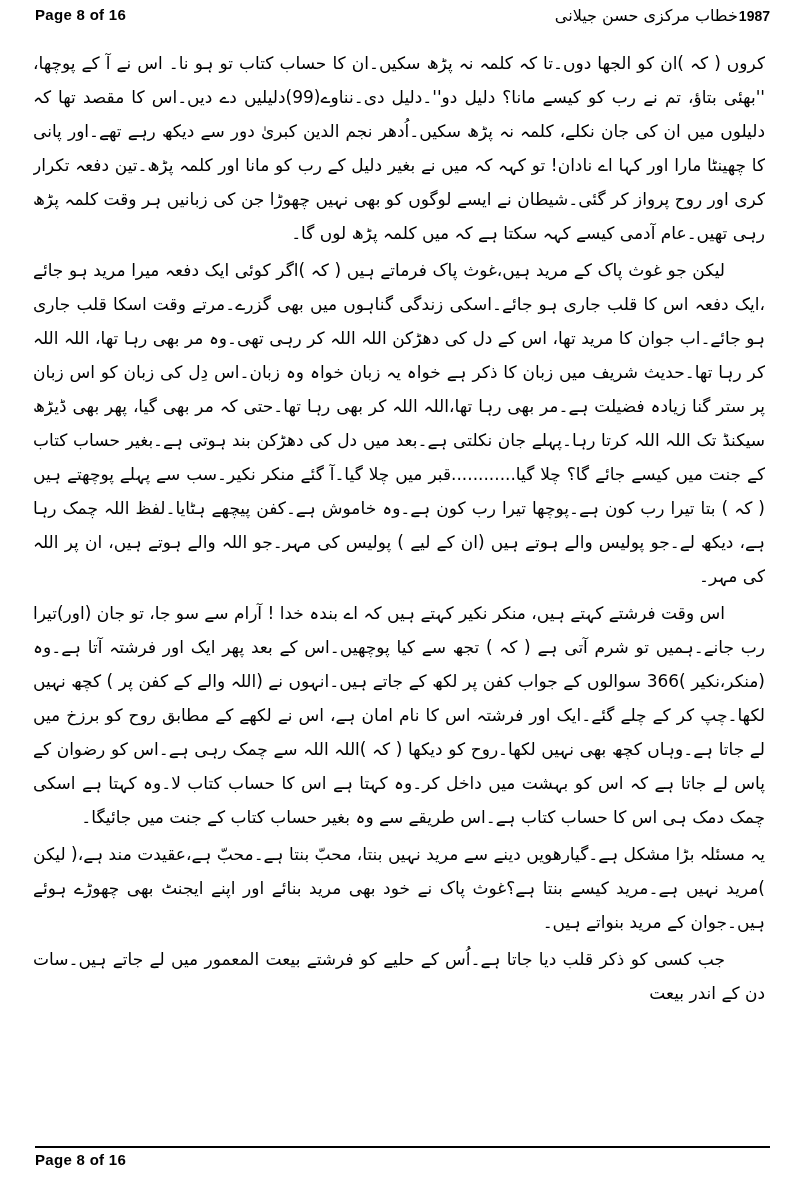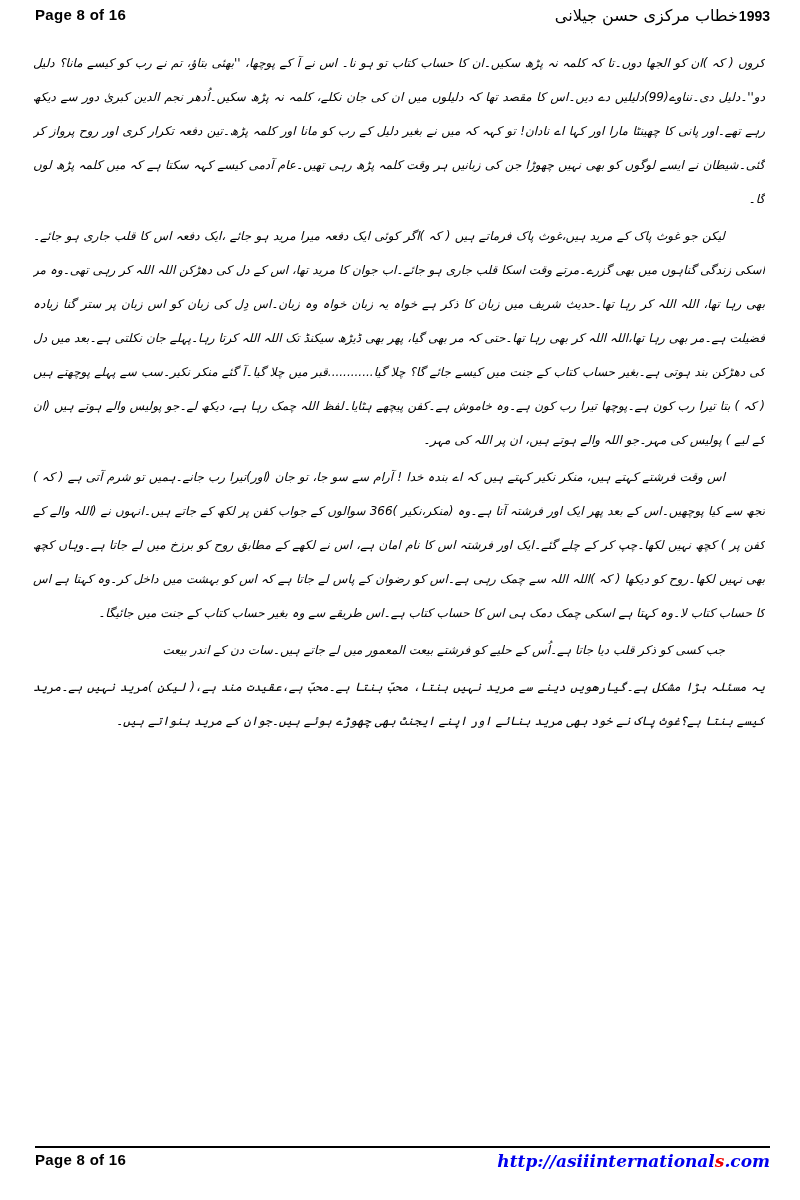--- a/index.html
+++ b/index.html
@@ -48,24 +48,23 @@
   }
   
   .body-text {
     position: absolute;
     top: 46px;
     left: 33px;
     right: 35px;
     bottom: 58px;
     direction: rtl;
     text-align: justify;
-    font-size: 12px;
+    font-size: 17px;
     line-height: 34px;
     overflow: hidden;
-    font-style: italic;
   }
   .body-text p {
     margin: 0 0 3px 0;
     padding: 0;
   }
   .body-text p.indent { text-indent: 40px; }
   
   .footer {
     position: absolute;
     left: 35px;
@@ -90,30 +89,29 @@
 </style>
 </head>
 <body>
 
 <div class="page">
 
   <div class="header">
     <div class="page-label">Page 8 of 16</div>
     <div class="header-title">
       <span class="title-urdu" dir="rtl">خطاب مرکزی حسن جیلانی</span>
-        <span class="title-year">1993</span>
+        <span class="title-year">1987</span>
     </div>
   </div>
 
   <div class="body-text" dir="rtl">
     <p class="para">کروں ( کہ )ان کو الجھا دوں۔تا کہ کلمہ نہ پڑھ سکیں۔ان کا حساب کتاب تو ہو نا۔ اس نے آ کے پوچھا، ''بھئی بتاؤ، تم نے رب کو کیسے مانا؟ دلیل دو''۔دلیل دی۔نناوے(99)دلیلیں دے دیں۔اس کا مقصد تھا کہ دلیلوں میں ان کی جان نکلے، کلمہ نہ پڑھ سکیں۔اُدھر نجم الدین کبریٰ دور سے دیکھ رہے تھے۔اور پانی کا چھینٹا مارا اور کہا اے نادان! تو کہہ کہ میں نے بغیر دلیل کے رب کو مانا اور کلمہ پڑھ۔تین دفعہ تکرار کری اور روح پرواز کر گئی۔شیطان نے ایسے لوگوں کو بھی نہیں چھوڑا جن کی زبانیں ہر وقت کلمہ پڑھ رہی تھیں۔عام آدمی کیسے کہہ سکتا ہے کہ میں کلمہ پڑھ لوں گا۔</p>
     <p class="para indent">لیکن جو غوث پاک کے مرید ہیں،غوث پاک فرماتے ہیں ( کہ )اگر کوئی ایک دفعہ میرا مرید ہو جائے ،ایک دفعہ اس کا قلب جاری ہو جائے۔اسکی زندگی گناہوں میں بھی گزرے۔مرتے وقت اسکا قلب جاری ہو جائے۔اب جوان کا مرید تھا، اس کے دل کی دھڑکن اللہ اللہ کر رہی تھی۔وہ مر بھی رہا تھا، اللہ اللہ کر رہا تھا۔حدیث شریف میں زبان کا ذکر ہے خواہ یہ زبان خواہ وہ زبان۔اس دِل کی زبان کو اس زبان پر ستر گنا زیادہ فضیلت ہے۔مر بھی رہا تھا،اللہ اللہ کر بھی رہا تھا۔حتی کہ مر بھی گیا، پھر بھی ڈیڑھ سیکنڈ تک اللہ اللہ کرتا رہا۔پہلے جان نکلتی ہے۔بعد میں دل کی دھڑکن بند ہوتی ہے۔بغیر حساب کتاب کے جنت میں کیسے جائے گا؟ چلا گیا............قبر میں چلا گیا۔آ گئے منکر نکیر۔سب سے پہلے پوچھتے ہیں ( کہ ) بتا تیرا رب کون ہے۔پوچھا تیرا رب کون ہے۔وہ خاموش ہے۔کفن پیچھے ہٹایا۔لفظ اللہ چمک رہا ہے، دیکھ لے۔جو پولیس والے ہوتے ہیں (ان کے لیے ) پولیس کی مہر۔جو اللہ والے ہوتے ہیں، ان پر اللہ کی مہر۔</p>
     <p class="para indent">اس وقت فرشتے کہتے ہیں، منکر نکیر کہتے ہیں کہ اے بندہ خدا ! آرام سے سو جا، تو جان (اور)تیرا رب جانے۔ہمیں تو شرم آتی ہے ( کہ ) تجھ سے کیا پوچھیں۔اس کے بعد پھر ایک اور فرشتہ آتا ہے۔وہ (منکر،نکیر )366 سوالوں کے جواب کفن پر لکھ کے جاتے ہیں۔انہوں نے (اللہ والے کے کفن پر ) کچھ نہیں لکھا۔چپ کر کے چلے گئے۔ایک اور فرشتہ اس کا نام امان ہے، اس نے لکھے کے مطابق روح کو برزخ میں لے جاتا ہے۔وہاں کچھ بھی نہیں لکھا۔روح کو دیکھا ( کہ )اللہ اللہ سے چمک رہی ہے۔اس کو رضوان کے پاس لے جاتا ہے کہ اس کو بہشت میں داخل کر۔وہ کہتا ہے اس کا حساب کتاب لا۔وہ کہتا ہے اسکی چمک دمک ہی اس کا حساب کتاب ہے۔اس طریقے سے وہ بغیر حساب کتاب کے جنت میں جائیگا۔</p>
+    <p class="para">یہ مسئلہ بڑا مشکل ہے۔گیارھویں دینے سے مرید نہیں بنتا، محبّ بنتا ہے۔محبّ ہے،عقیدت مند ہے،( لیکن )مرید نہیں ہے۔مرید کیسے بنتا ہے؟غوث پاک نے خود بھی مرید بنائے اور اپنے ایجنٹ بھی چھوڑے ہوئے ہیں۔جوان کے مرید بنواتے ہیں۔</p>
     <p class="para indent">جب کسی کو ذکر قلب دیا جاتا ہے۔اُس کے حلیے کو فرشتے بیعت المعمور میں لے جاتے ہیں۔سات دن کے اندر بیعت</p>
-    <p class="para">یہ مسئلہ بڑا مشکل ہے۔گیارھویں دینے سے مرید نہیں بنتا، محبّ بنتا ہے۔محبّ ہے،عقیدت مند ہے،( لیکن )مرید نہیں ہے۔مرید کیسے بنتا ہے؟غوث پاک نے خود بھی مرید بنائے اور اپنے ایجنٹ بھی چھوڑے ہوئے ہیں۔جوان کے مرید بنواتے ہیں۔</p>
   </div>
 
   <div class="footer">
     <div class="page-label">Page 8 of 16</div>
-    <a class="footer-url" href="#"><span>http://asiiinternational</span><span class="url-s">s</span><span>.com</span></a>
   </div>
 
 </div>
 
 </body></html>

